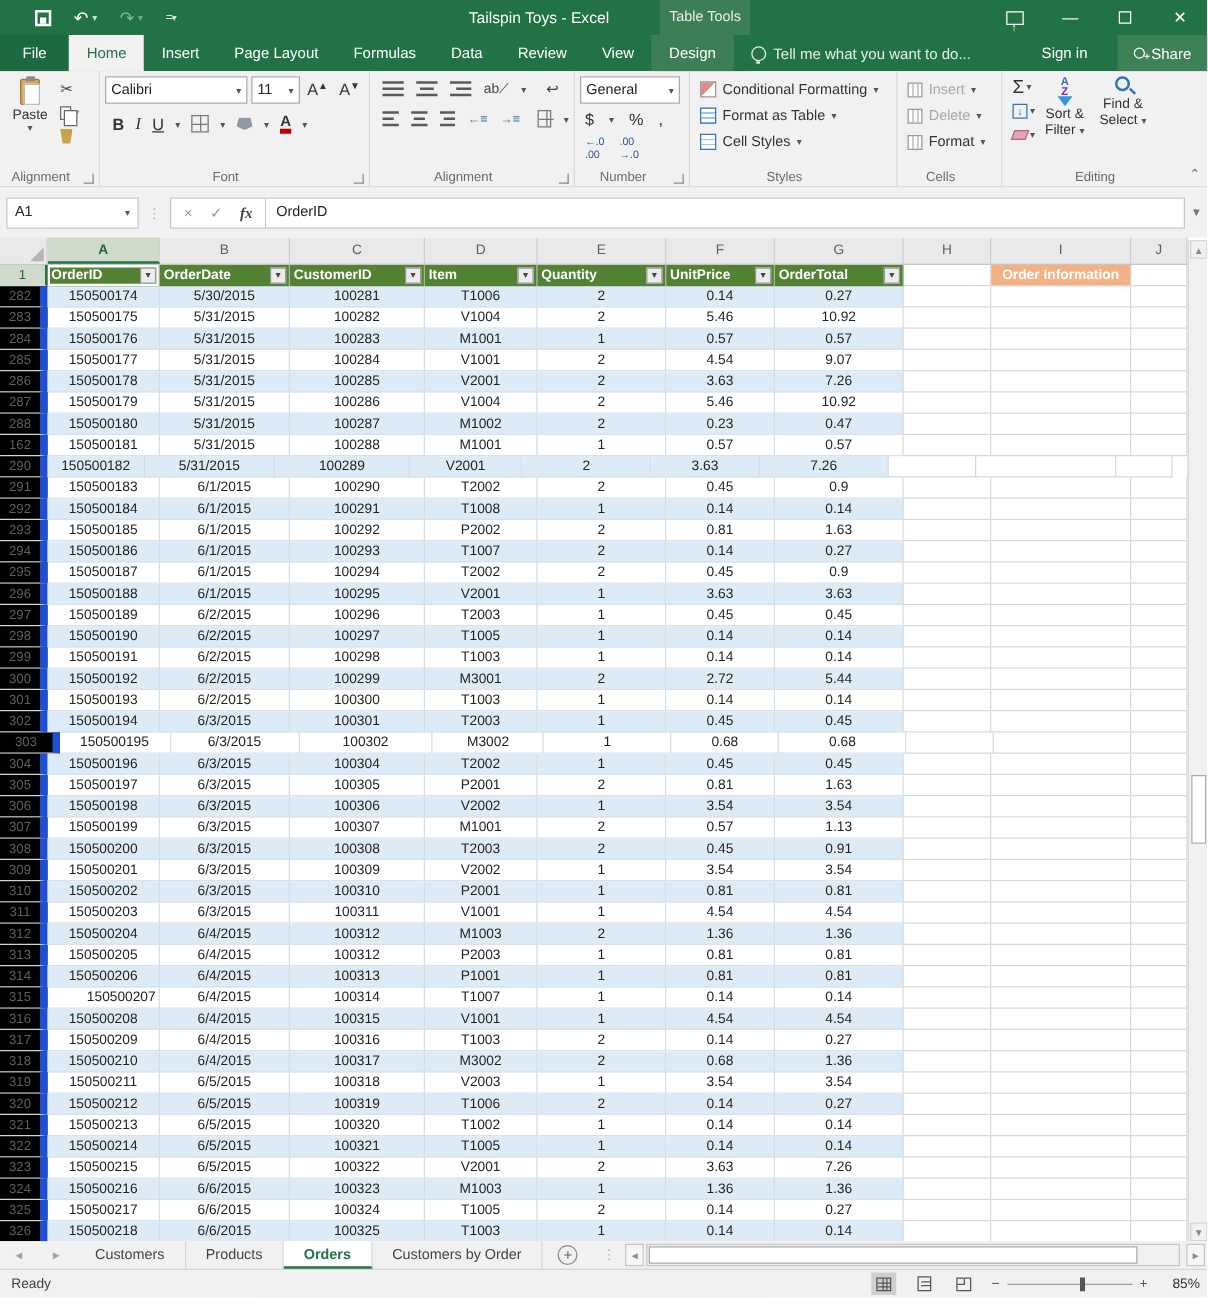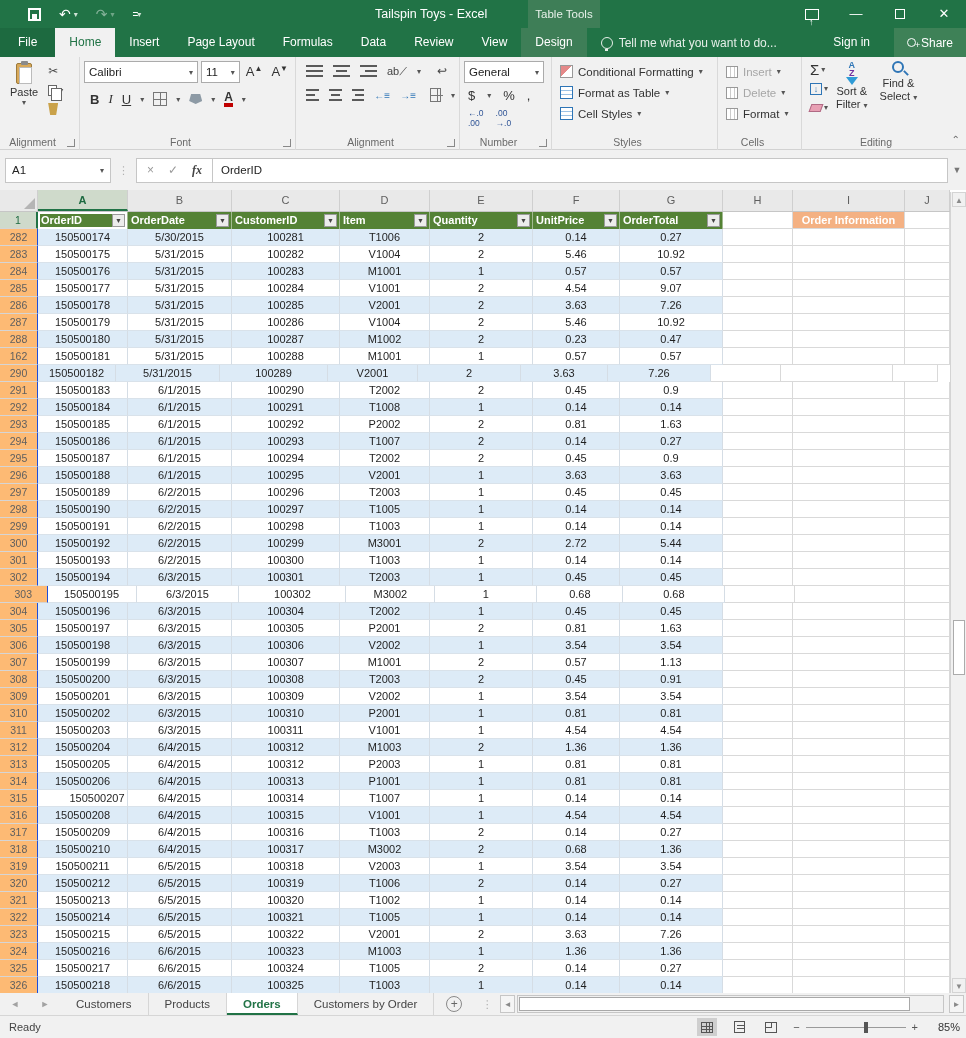--- a/index.html
+++ b/index.html
@@ -103,21 +103,21 @@
   .fexpand { width:18px; text-align:center; color:#777; font-size:9px; }
 
   
   #colhdrs { position:absolute; left:0; top:190px; width:950px; height:22px; display:flex; background:#e9e9e9; border-bottom:1px solid #c6c6c6; }
   .colhdr { border-right:1px solid #cfcfcf; font-size:11px; color:#5f5f5f; text-align:center; line-height:21px; }
   .colhdr.sel { background:#cfdacb; color:#1d6a40; border-bottom:2px solid #217346; font-weight:bold; }
   .corner { background:#e9e9e9; position:relative; border-right:1px solid #cfcfcf; }
   .corner::after { content:""; position:absolute; right:2px; bottom:2px; border-left:11px solid transparent; border-bottom:11px solid #b5b5b5; }
   #gridrows { position:absolute; left:0; top:212px; width:950px; height:781px; overflow:hidden; background:#fff; }
   .grow { display:flex; height:17px; }
-  .rn { background:#fdba74; border-right:1px solid #1d4ed8; border-bottom:1px solid #d5d5d5; font-size:10.5px; color:#5f5f5f; text-align:center; line-height:16px; }
+  .rn { background:#000000; border-right:6px solid #1d4ed8; border-bottom:1px solid #d5d5d5; font-size:10.5px; color:#5f5f5f; text-align:center; line-height:16px; }
   .rn.sel { background:#cfdacb; color:#1d6a40; border-right:2px solid #217346; }
   .cell { font-size:11px; color:#1f1f1f; text-align:center; line-height:16px; border-right:1px solid #d5dde5; border-bottom:1px solid #d9e2ea; white-space:nowrap; overflow:hidden; }
   .grow.band .cell.incol { background:#ddebf7; }
   .cell.outside { border-right:1px solid #d9d9d9; border-bottom:1px solid #d9d9d9; }
   .hcell { background:#548235; color:#fff; font-size:11px; font-weight:bold; line-height:17px; padding-left:3px; position:relative; border-right:1px solid rgba(255,255,255,.45); white-space:nowrap; overflow:hidden; }
   .hcell .filterbtn { position:absolute; right:2px; top:2px; width:13px; height:13px; background:#ececec; border:1px solid #9a9a9a; color:#444; font-size:7px; line-height:12px; text-align:center; }
   .hcell.selcell { box-shadow:inset 0 0 0 2px #ffffff; }
   .peachcell { background:#f4b183; color:#fff; font-size:11px; font-weight:bold; text-align:center; line-height:17px; border-right:1px solid #d9d9d9; border-bottom:1px solid #d9d9d9; white-space:nowrap; }
 
   

